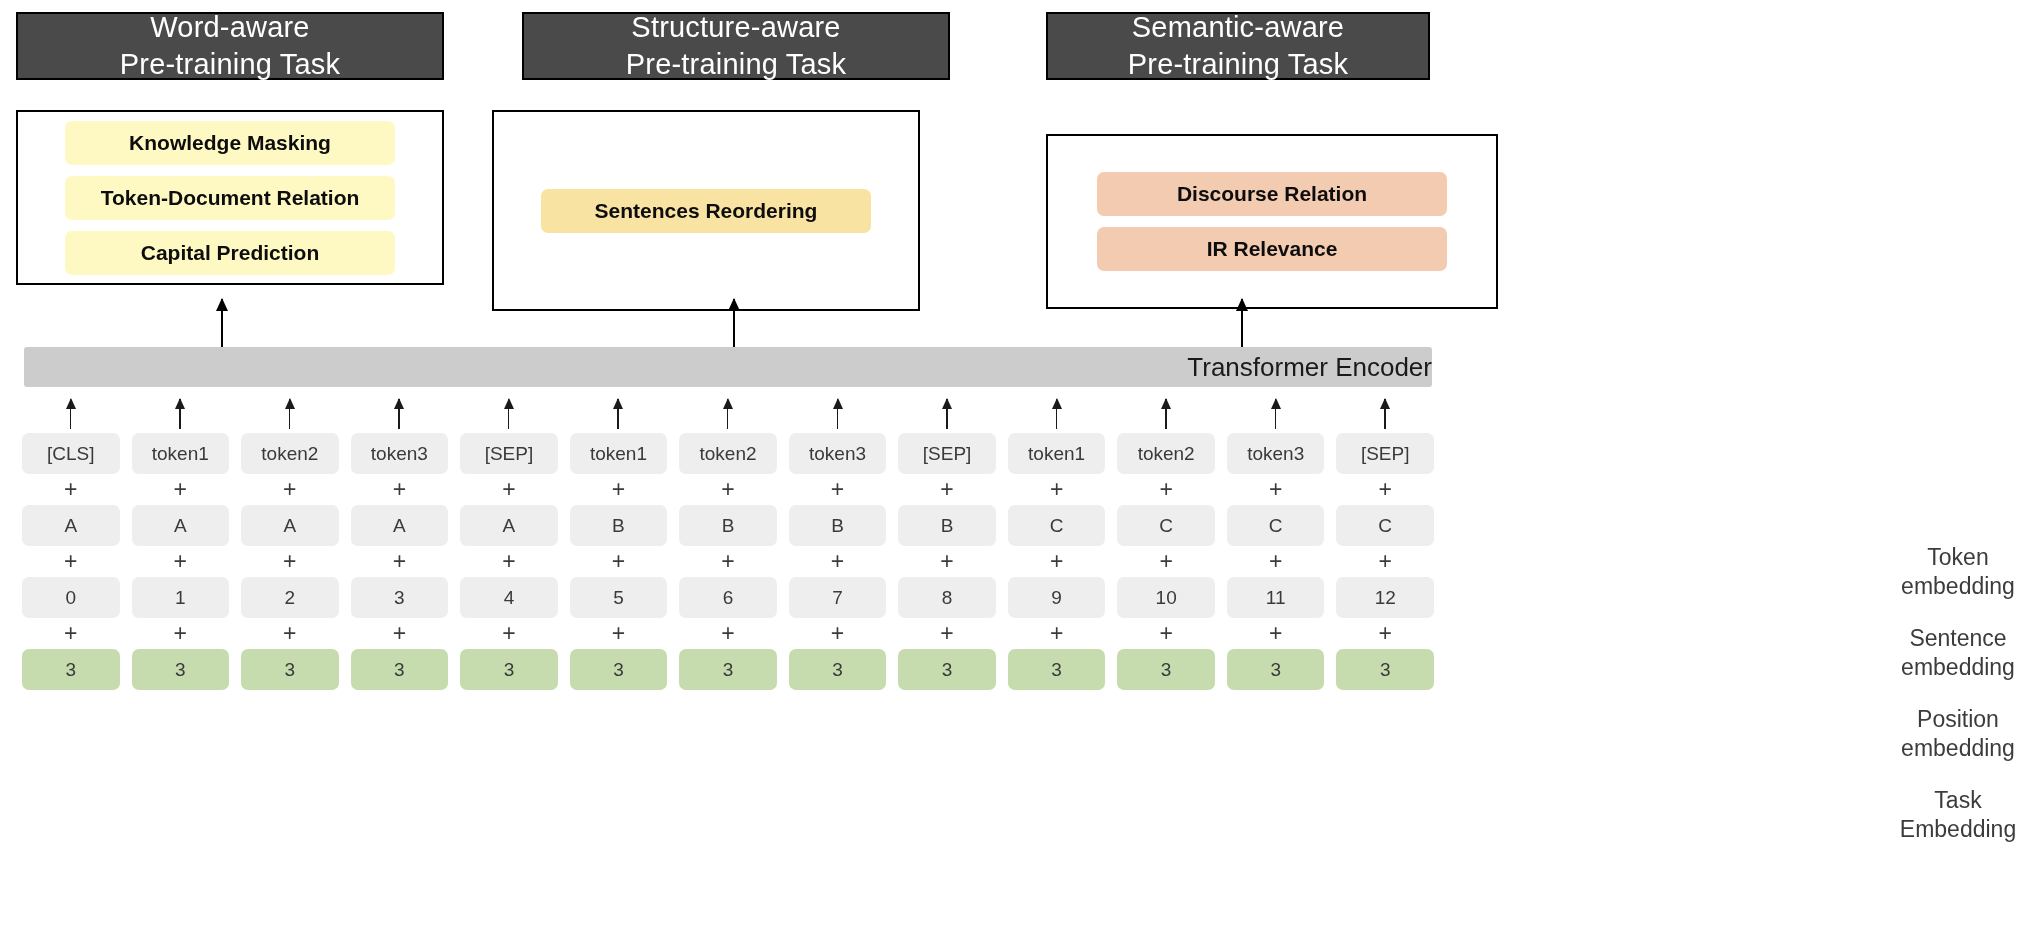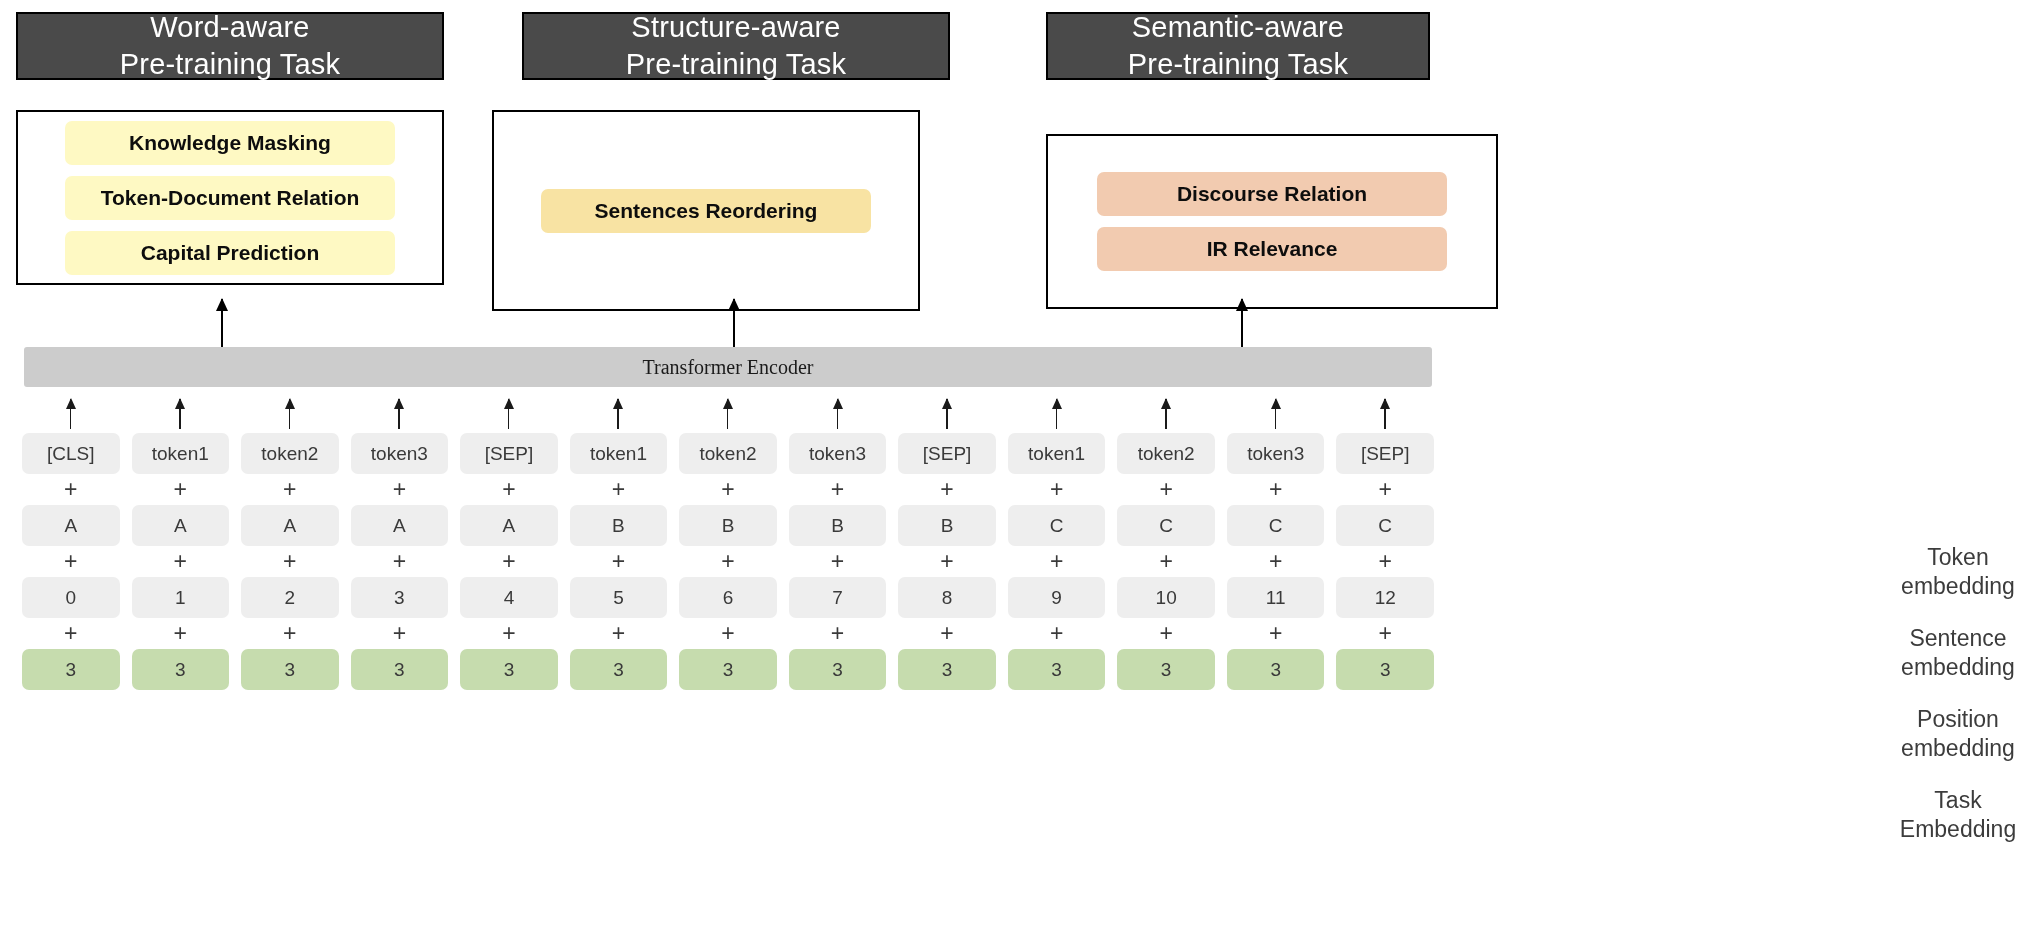--- a/index.html
+++ b/index.html
@@ -80,24 +80,23 @@
     border-bottom: 13px solid #000000;
   }
 
   
   #encoder-bar {
     position: absolute;
     background: #cccccc;
     border-radius: 3px;
     display: flex;
     align-items: center;
-    justify-content: center;
-    font-size: 20px;
+    justify-content: flex-end;
+    font-size: 26px;
     color: #1a1a1a;
-    font-family: Liberation Serif, serif;
   }
 
   
   #grid {
     position: absolute;
     display: grid;
     grid-template-columns: repeat(13, 1fr);
     column-gap: 12px;
   }
   .grid-row { display: contents; }

